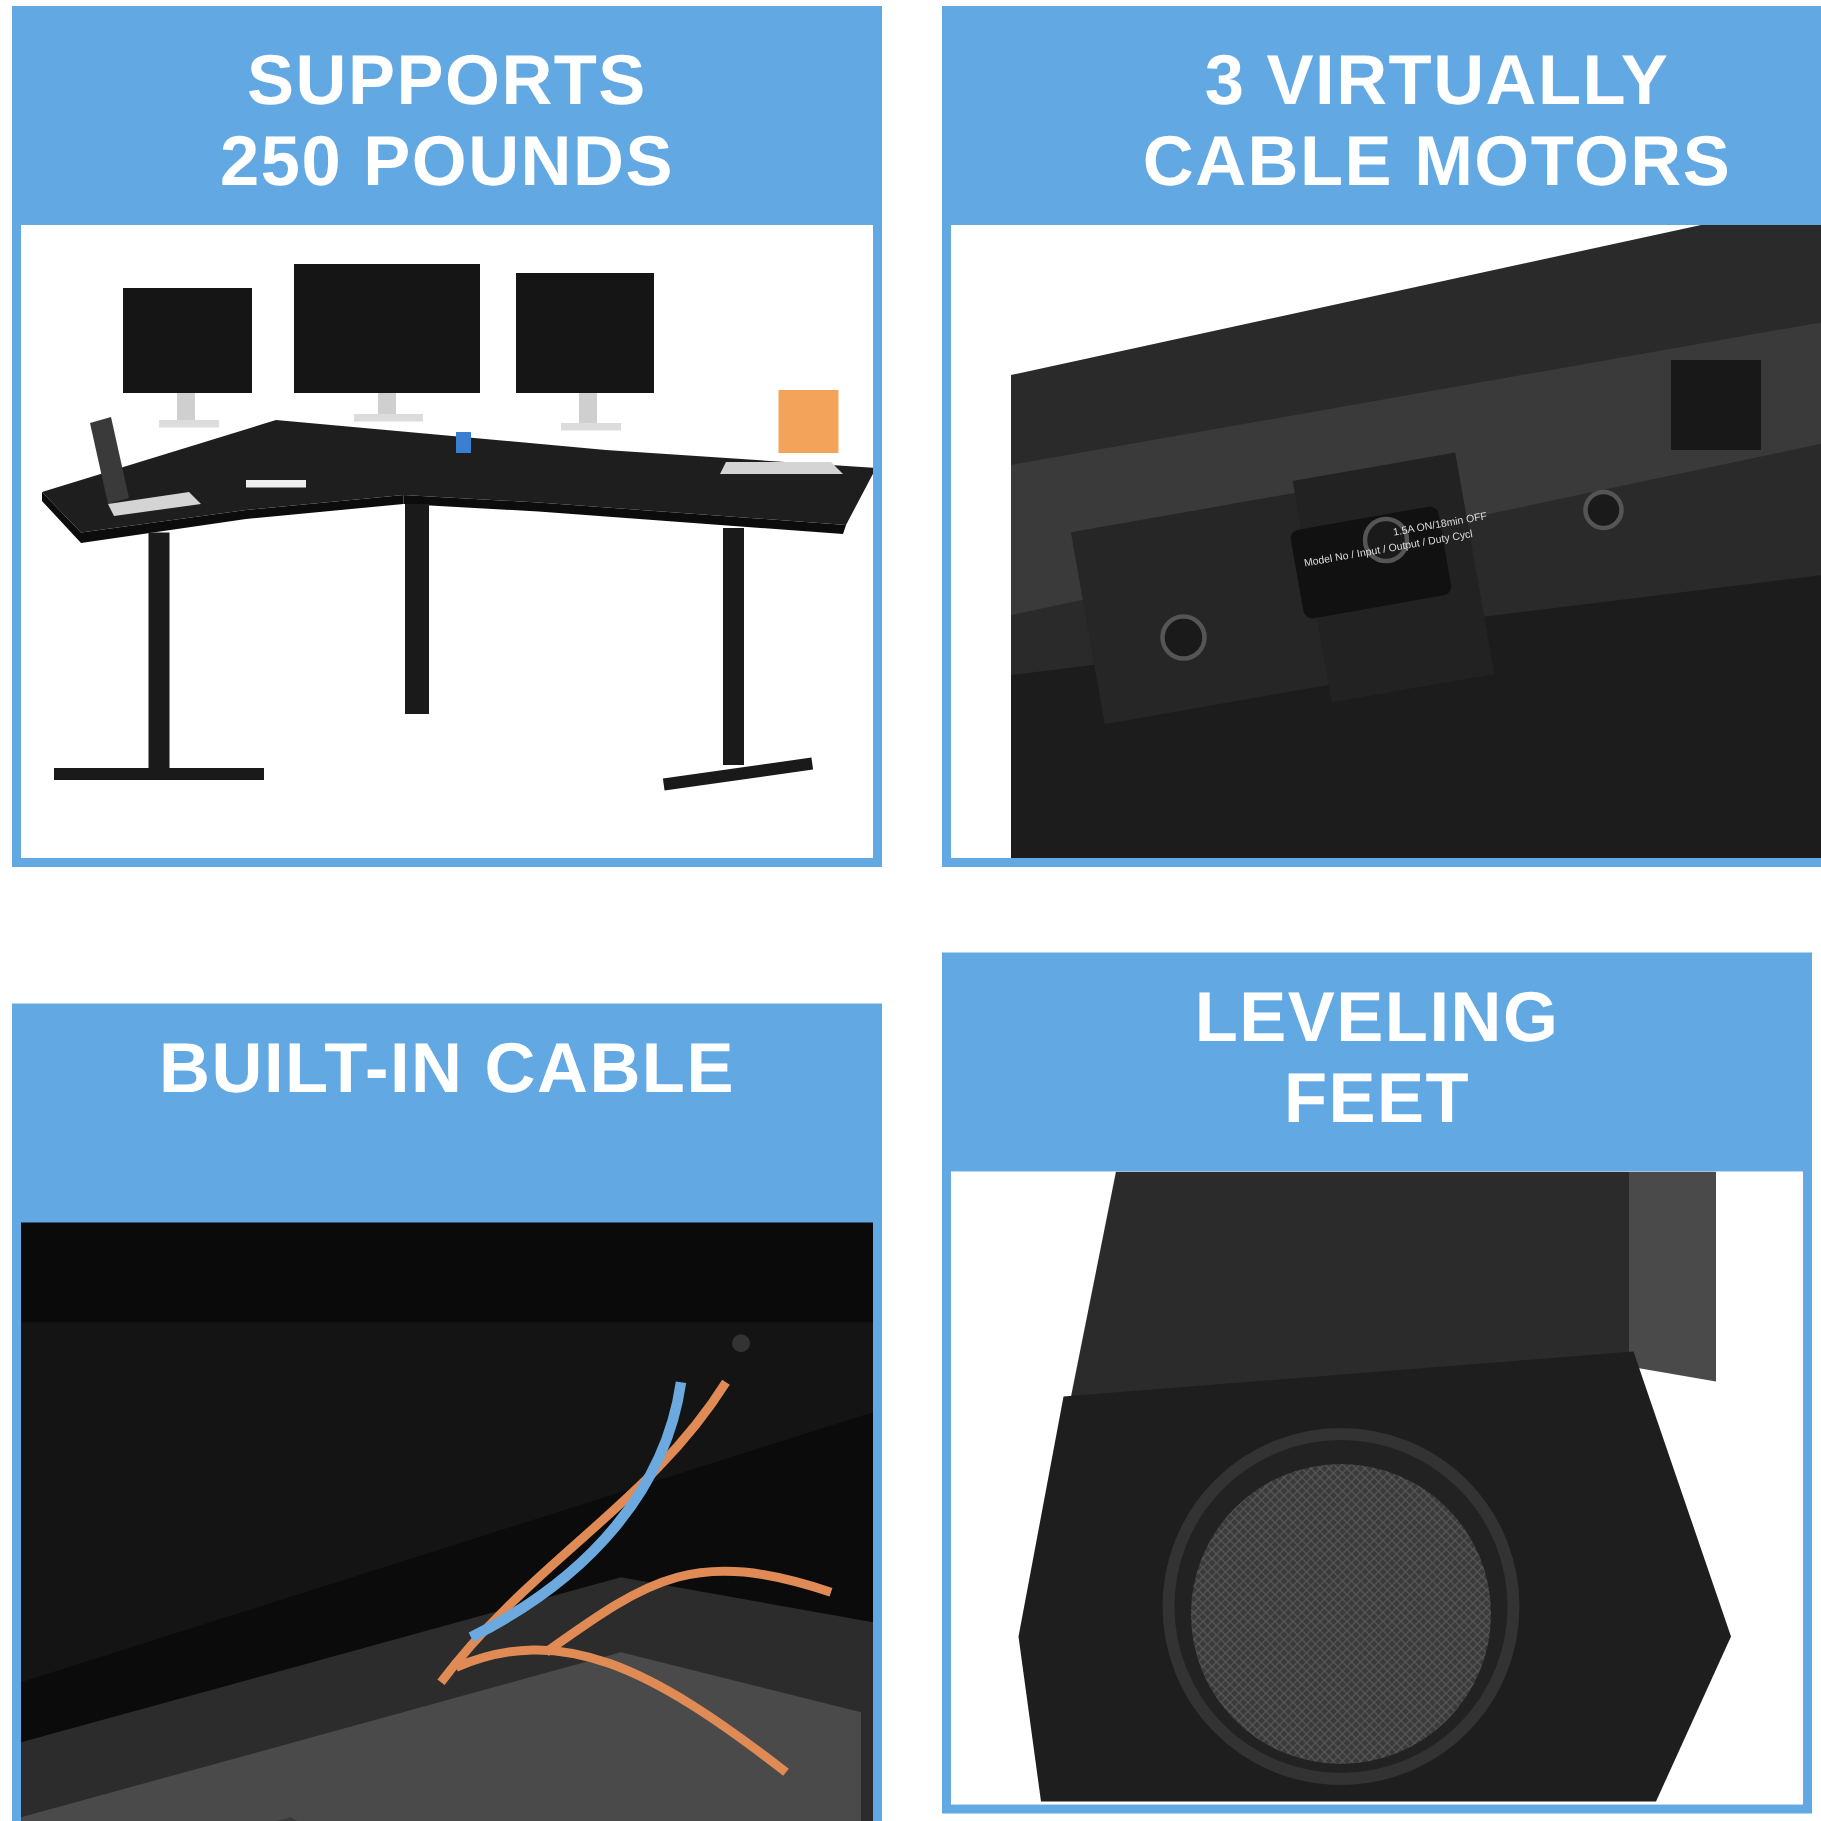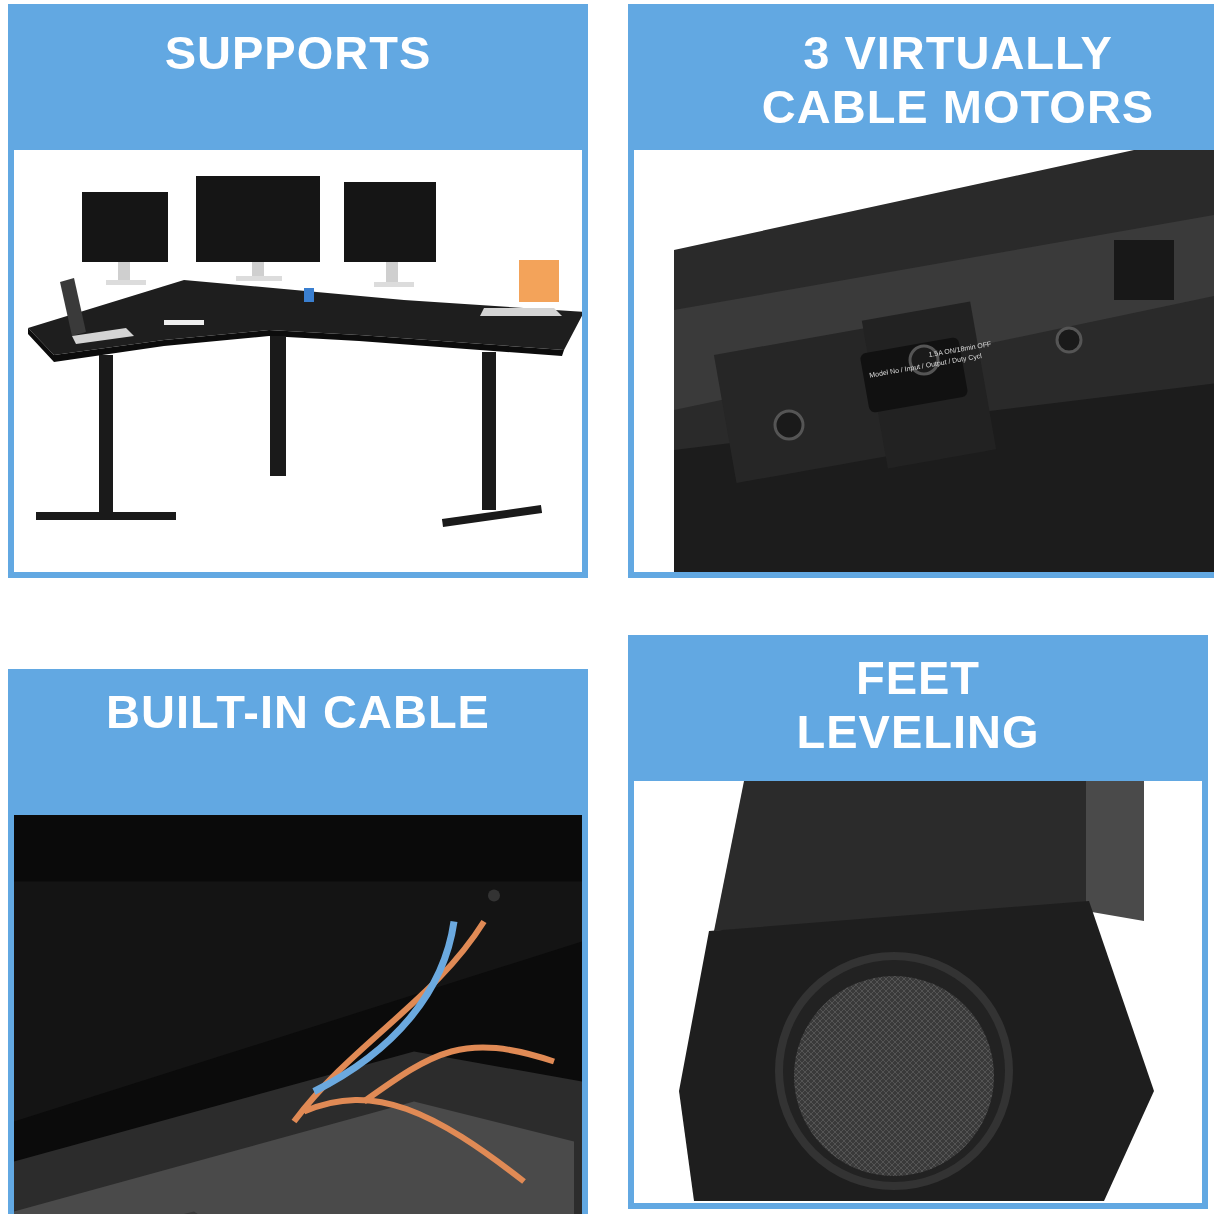--- a/index.html
+++ b/index.html
@@ -8,20 +8,21 @@
   .panel-title { position: absolute; left: 0; right: 0; top: 0; text-align: center; color: #ffffff; font-weight: 700; font-size: 47px; line-height: 54px; letter-spacing: 1px; }
   .photo { position: absolute; left: 6px; right: 6px; bottom: 6px; overflow: hidden; }
   .photo svg { display: block; width: 100%; height: 100%; }
 </style>
 </head>
 <body>
 
 <div class="panel" style="left:8px;top:4px;width:580px;height:574px;padding-left:44px;">
   <div class="panel-title" style="top:22px;">
     <div>SUPPORTS</div>
+    <div>250 POUNDS</div>
   </div>
   <div class="photo" style="top:146px;background:#fff;">
     <svg viewBox="0 0 568 422">
       <rect width="568" height="422" fill="#ffffff"></rect>
 
       <polygon points="14,178 170,130 390,150 570,162 550,200 345,185 255,180 150,190 40,205" fill="#1e1e1e"></polygon>
       <polygon points="14,178 40,205 150,190 255,180 255,186 150,196 40,212 14,184" fill="#0c0c0c"></polygon>
       <polygon points="255,180 345,185 550,200 548,206 345,191 255,186" fill="#0c0c0c"></polygon>
 
       <rect x="85" y="205" width="14" height="160" fill="#1a1a1a"></rect>
@@ -88,22 +89,22 @@
       <path d="M280,240 C340,160 420,120 470,40 M290,230 C360,200 420,230 510,300" stroke="#e08a55" stroke-width="6" fill="none"></path>
       <path d="M300,210 C380,170 430,110 440,40" stroke="#6ba9df" stroke-width="7" fill="none"></path>
       <path d="M350,220 C420,170 450,150 540,180" stroke="#e08a55" stroke-width="6" fill="none"></path>
       <circle cx="480" cy="14" r="6" fill="#333"></circle>
     </svg>
   </div>
 </div>
 
 <div class="panel" style="left:628px;top:635px;width:580px;height:574px;">
   <div class="panel-title" style="top:16px;">
+    <div>LEVELING</div>
     <div>FEET</div>
-    <div>LEVELING</div>
   </div>
   <div class="photo" style="top:146px;background:#fff;">
     <svg viewBox="0 0 568 422">
       <defs>
         <pattern id="mesh" width="6" height="6" patternUnits="userSpaceOnUse">
           <rect width="6" height="6" fill="#3a3a3a"></rect>
           <path d="M0,0 L6,6 M6,0 L0,6" stroke="#5a5a5a" stroke-width="0.8"></path>
         </pattern>
       </defs>
       <rect width="568" height="422" fill="#ffffff"></rect>

